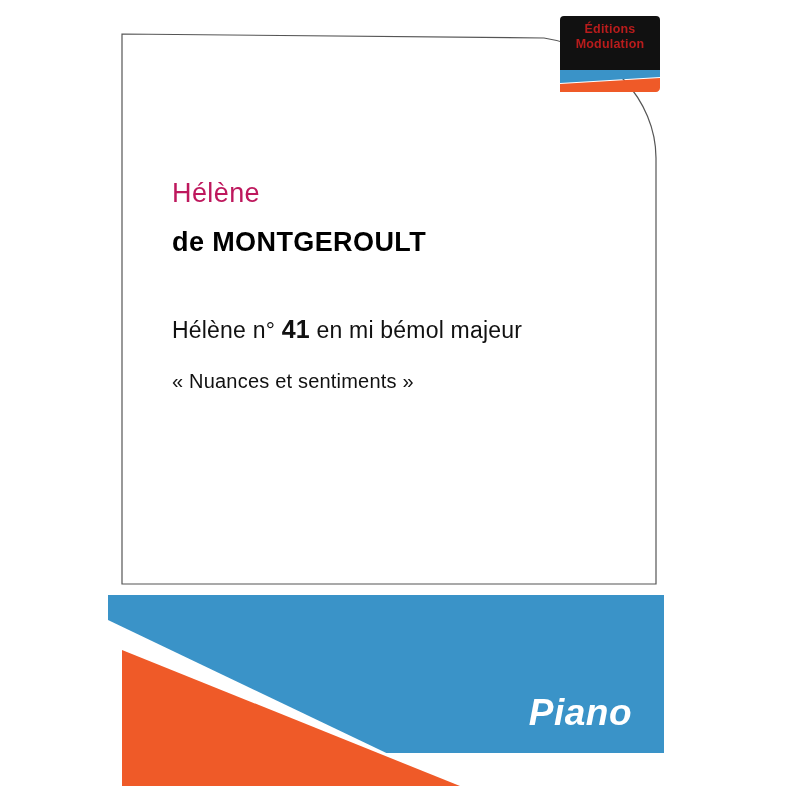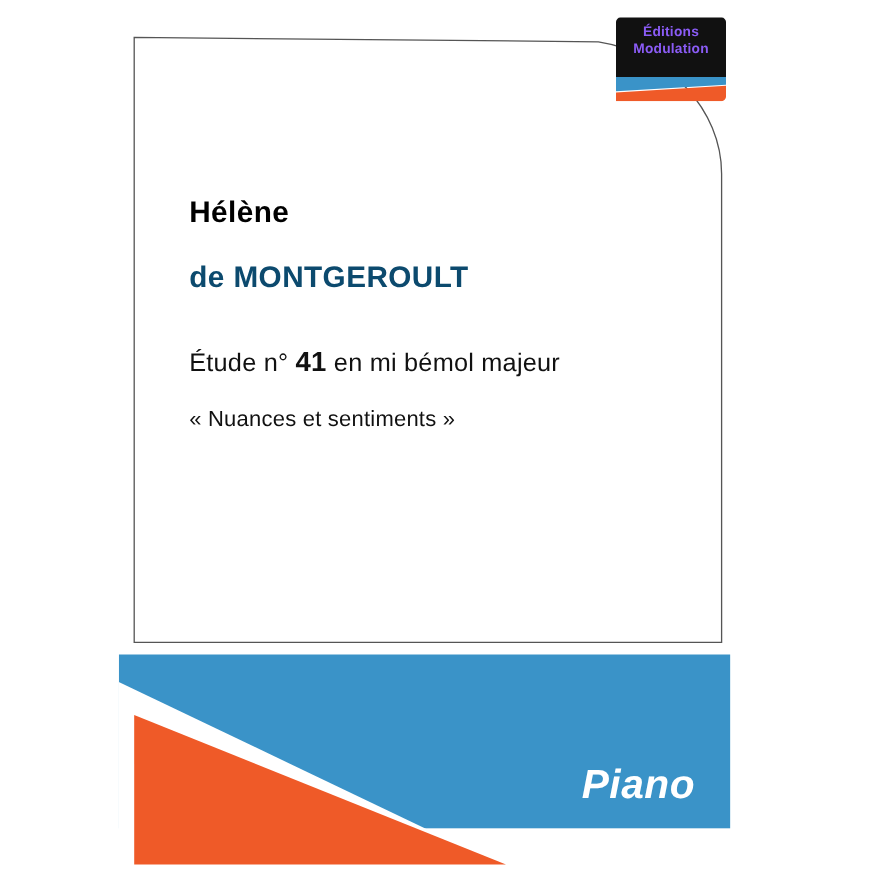--- a/index.html
+++ b/index.html
@@ -50,21 +50,21 @@
     height: 54px;
     background: #111111;
     border-radius: 4px 4px 0 0;
   }
   .logo-text {
     position: absolute;
     left: 0;
     top: 6px;
     width: 100px;
     text-align: center;
-    color: #8b5cf6;
+    color: #b91c1c;
     font-size: 12.5px;
     line-height: 15px;
     font-weight: 700;
     letter-spacing: 0.2px;
   }
   .logo-bottom {
     position: absolute;
     left: 0;
     top: 54px;
     width: 100px;
@@ -72,29 +72,29 @@
   }
   
   .composer {
     position: absolute;
     left: 172px;
     top: 178px;
     width: 470px;
   }
   .composer-line1 {
     font-size: 27px;
-    font-weight: 700;
-    color: #000000;
+    font-weight: 400;
+    color: #be185d;
     letter-spacing: 0.4px;
   }
   .composer-line2 {
-    margin-top: 28px;
+    margin-top: 18px;
     font-size: 27px;
     font-weight: 700;
-    color: #0c4a6e;
+    color: #000000;
     letter-spacing: 0.4px;
   }
   .work-title {
     position: absolute;
     left: 172px;
     top: 315px;
     width: 470px;
     font-size: 23px;
     color: #111111;
     letter-spacing: 0.2px;
@@ -154,21 +154,21 @@
       <path d="M 0 14 L 100 8 L 100 18 C 100 20 98 22 96 22 L 0 22 Z" fill="#ef5a28"></path>
     </svg>
   </div>
 
   <div class="composer">
     <div class="composer-line1">Hélène</div>
     <div class="composer-line2">de MONTGEROULT</div>
   </div>
 
   <div class="work-title">
-    <span>Étude n°</span>
+    <span>Hélène n°</span>
     <span class="num">41</span>
     <span>en mi bémol majeur</span>
   </div>
 
   <div class="work-subtitle">« Nuances et sentiments »</div>
 
   <div class="band">
     <svg width="556" height="202" viewBox="0 0 556 202">
       <rect x="0" y="5" width="556" height="158" fill="#3a93c8"></rect>
       <path d="M 0 30 L 0 202 L 360 202 Z" fill="#ffffff"></path>

